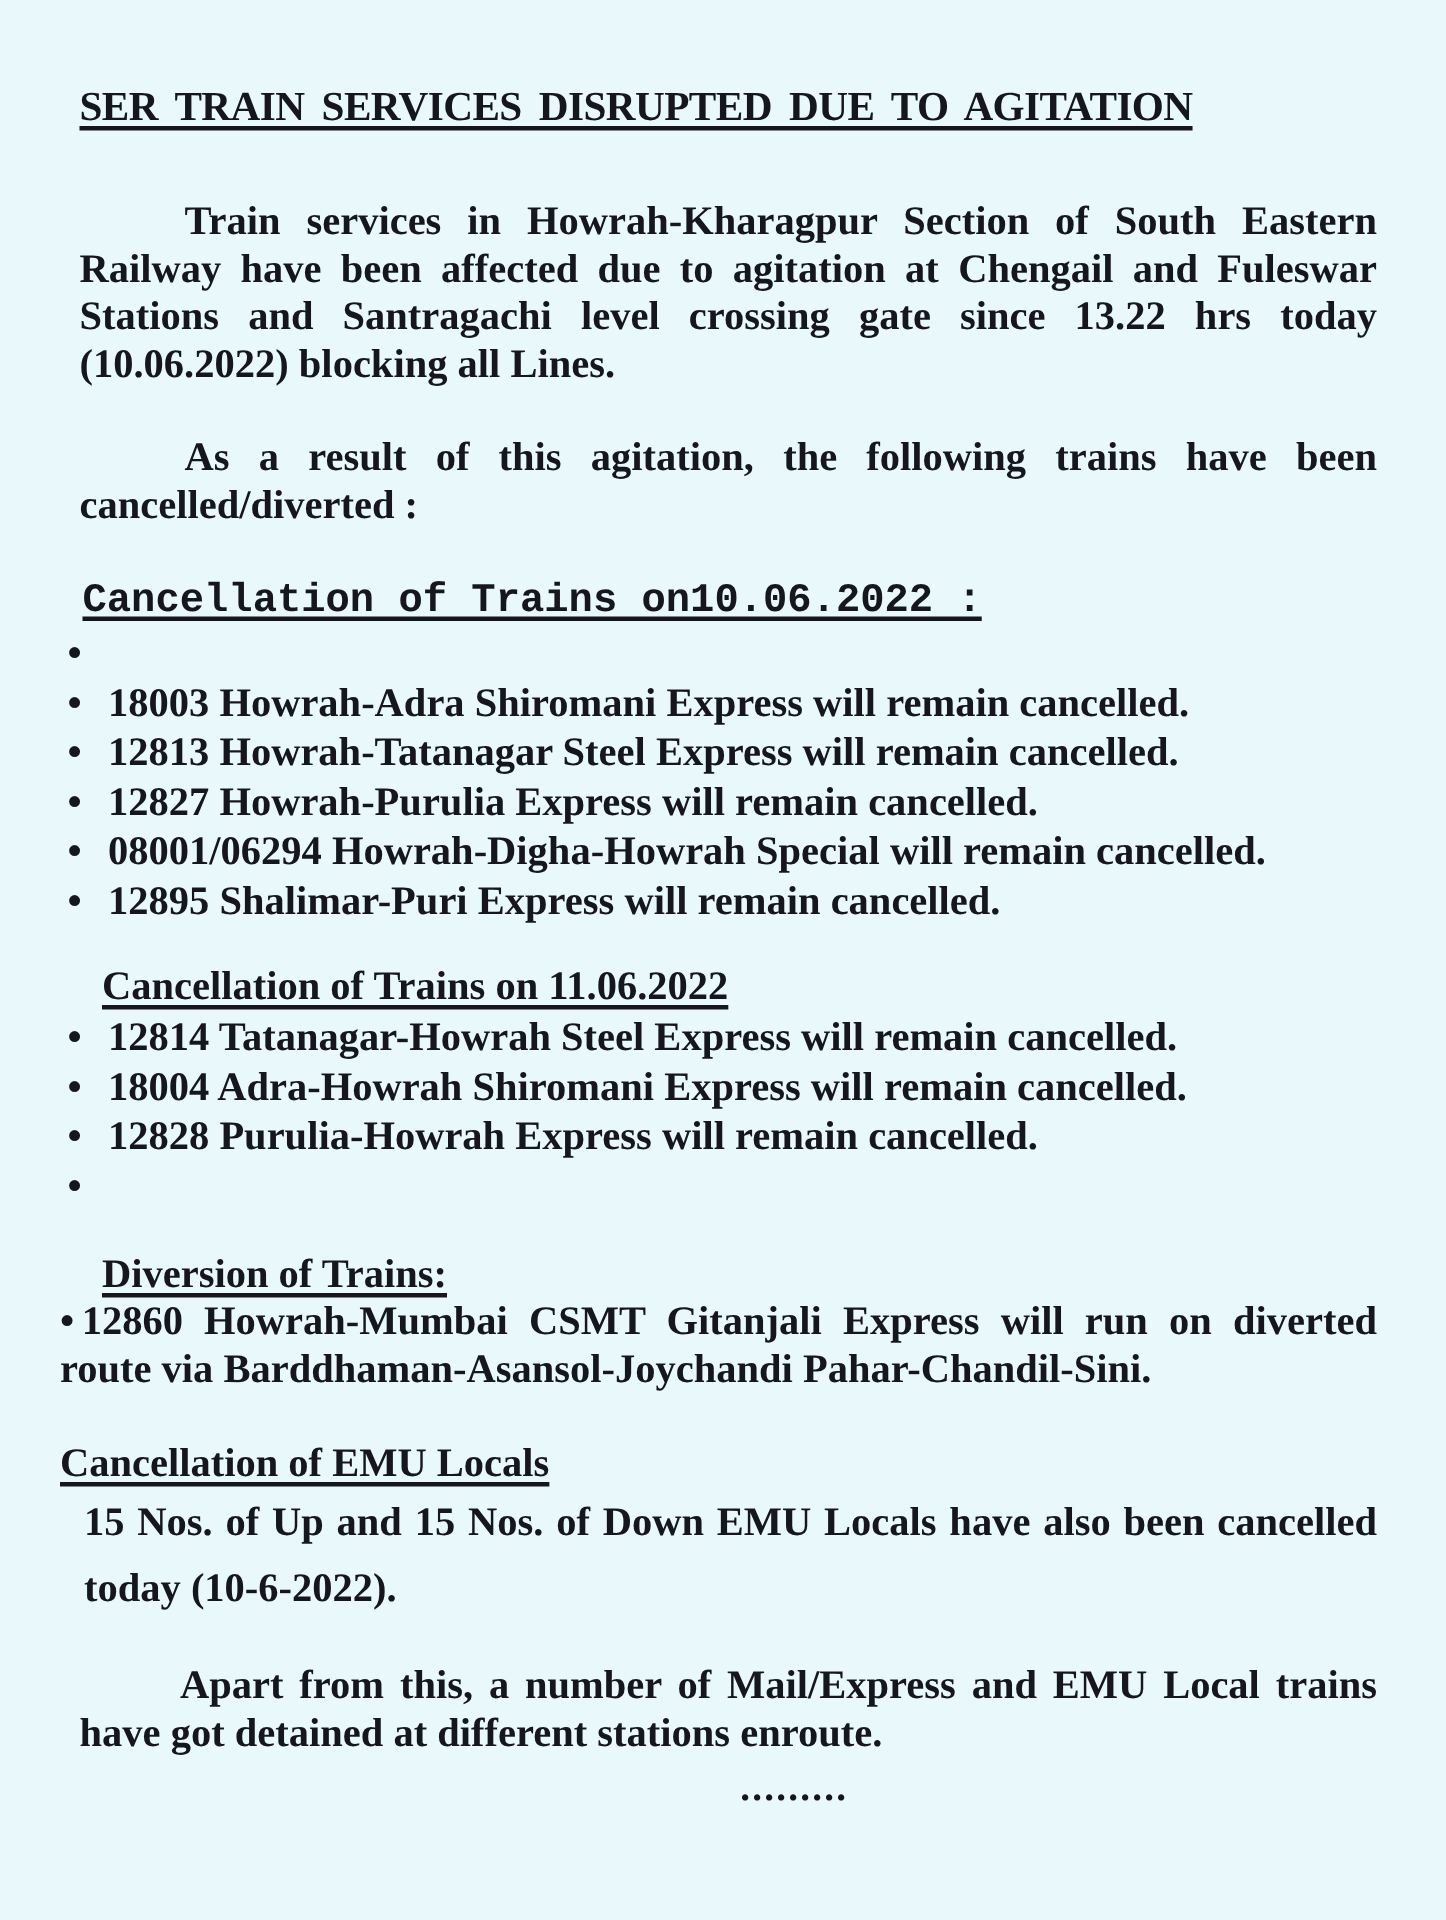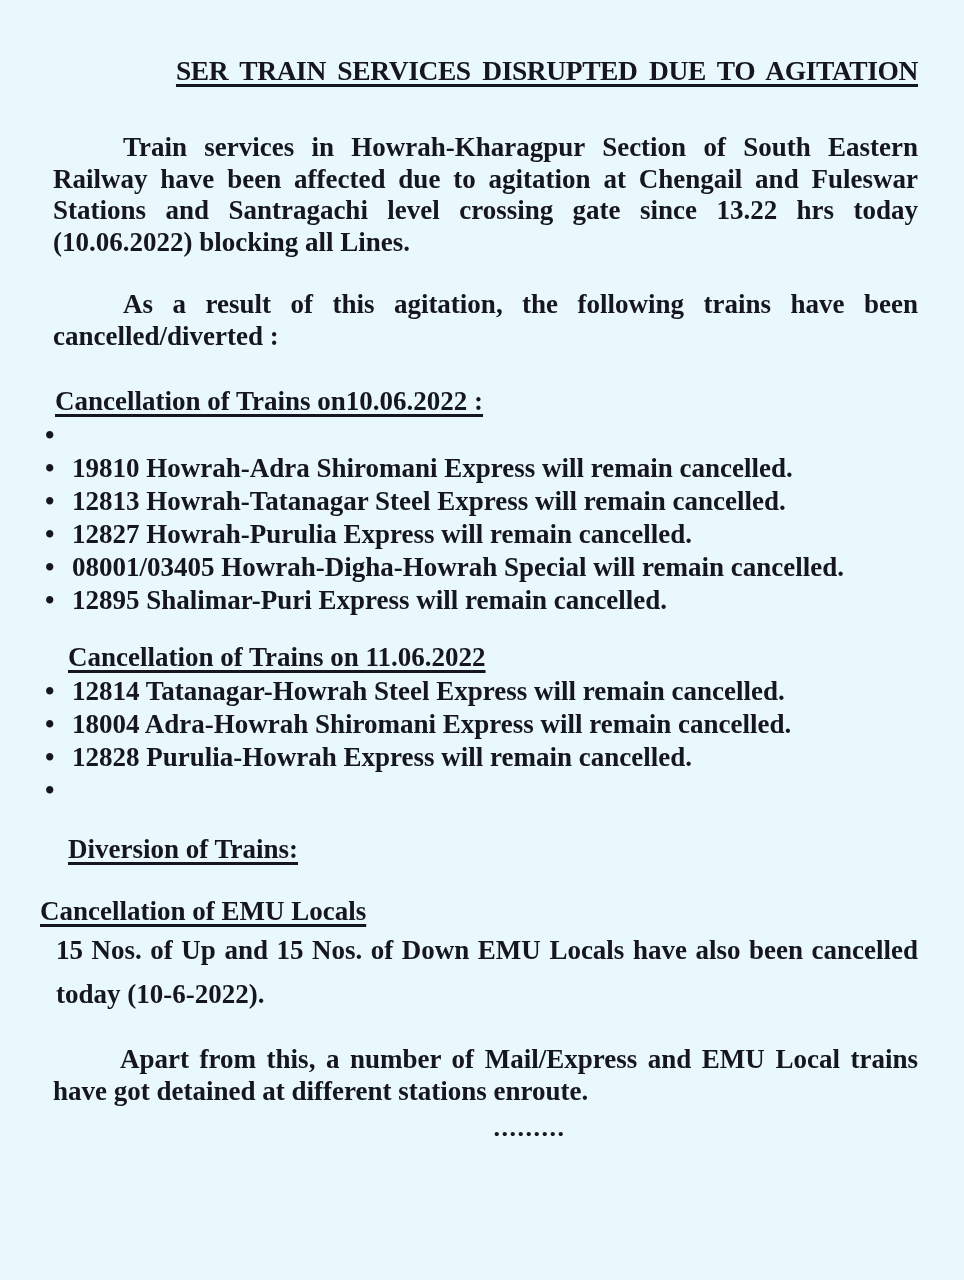--- a/index.html
+++ b/index.html
@@ -16,21 +16,21 @@
   .page {
     width: 964px;
     height: 1280px;
     padding: 0 46px 0 53px;
     font-size: 27px;
     line-height: 31.5px;
   }
   .doc-title {
     margin: 0;
     padding-top: 54px;
-    text-align: right;
+    text-align: left;
     font-size: 27.5px;
     line-height: 34px;
     letter-spacing: -0.4px;
     word-spacing: 5px;
     font-weight: 700;
   }
   .doc-title .u {
     text-decoration: underline;
     text-decoration-thickness: 2.5px;
     text-underline-offset: 4px;
@@ -50,21 +50,21 @@
   .section-heading {
     margin: 0;
     font-size: 27px;
     line-height: 30px;
     font-weight: 700;
     width: fit-content;
     text-decoration: underline;
     text-decoration-thickness: 2.5px;
     text-underline-offset: 3.5px;
   }
-  .heading-c1 { margin-top: 34px; margin-left: 2px; }
+  .heading-c1 { margin-top: 34px; margin-left: 2px; font-family: Liberation Mono, monospace; }
   .heading-c2 { margin-top: 25px; margin-left: 15px; text-align: right; }
   .heading-div { margin-top: 27px; margin-left: 15px; }
   .heading-emu { margin-top: 32px; margin-left: -13px; }
   .train-list {
     list-style: none;
     margin: 3px 0 0 0;
     padding: 0;
   }
   .train-list li {
     display: flex;
@@ -117,33 +117,33 @@
   <p class="para result-para">As a result of this agitation, the following trains have been cancelled/diverted :</p>
 
   <section>
     <h2 class="section-heading heading-c1">Cancellation of Trains on10.06.2022 :</h2>
     <ul class="train-list">
       <li>
         <span class="bullet">•</span>
       </li>
       <li>
         <span class="bullet">•</span>
-        <span>19810 Howrah-Adra Shiromani Express will remain cancelled.</span>
+        <span>18003 Howrah-Adra Shiromani Express will remain cancelled.</span>
       </li>
       <li>
         <span class="bullet">•</span>
         <span>12813 Howrah-Tatanagar Steel Express will remain cancelled.</span>
       </li>
       <li>
         <span class="bullet">•</span>
         <span>12827 Howrah-Purulia Express will remain cancelled.</span>
       </li>
       <li>
         <span class="bullet">•</span>
-        <span>08001/03405 Howrah-Digha-Howrah Special will remain cancelled.</span>
+        <span>08001/06294 Howrah-Digha-Howrah Special will remain cancelled.</span>
       </li>
       <li>
         <span class="bullet">•</span>
         <span>12895 Shalimar-Puri Express will remain cancelled.</span>
       </li>
     </ul>
   </section>
 
   <section>
     <h2 class="section-heading heading-c2">Cancellation of Trains on 11.06.2022</h2>
@@ -161,20 +161,21 @@
         <span>12828 Purulia-Howrah Express will remain cancelled.</span>
       </li>
       <li>
         <span class="bullet">•</span>
       </li>
     </ul>
   </section>
 
   <section class="diversion-block">
     <h2 class="section-heading heading-div">Diversion of Trains:</h2>
+    <p class="diversion-para"><span class="bullet">•</span><span>12860 Howrah-Mumbai CSMT Gitanjali Express will run on diverted route via Barddhaman-Asansol-Joychandi Pahar-Chandil-Sini.</span></p>
   </section>
 
   <section>
     <h2 class="section-heading heading-emu">Cancellation of EMU Locals</h2>
     <p class="emu-para">15 Nos. of Up and 15 Nos. of Down EMU Locals have also been cancelled today (10-6-2022).</p>
   </section>
 
   <p class="closing-para">Apart from this, a number of Mail/Express and EMU Local trains have got detained at different stations enroute.</p>
 
   <div class="dots-row">

